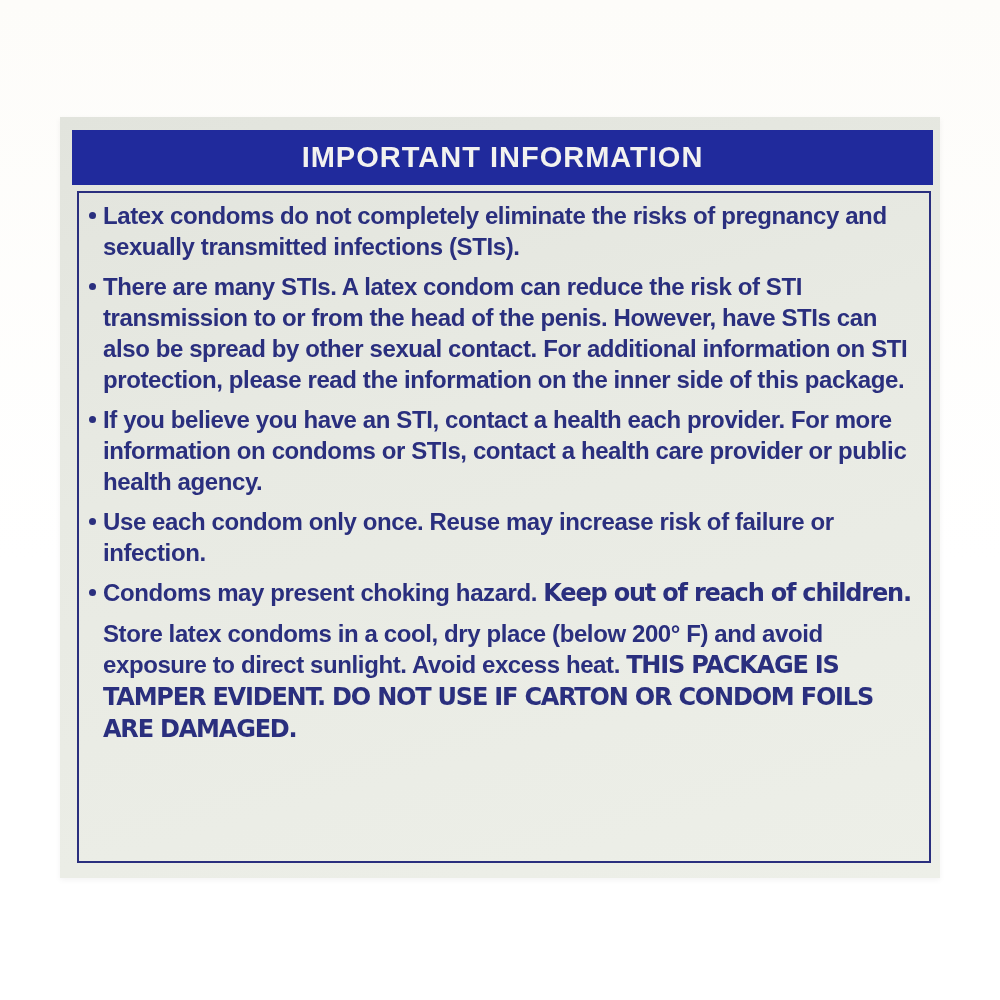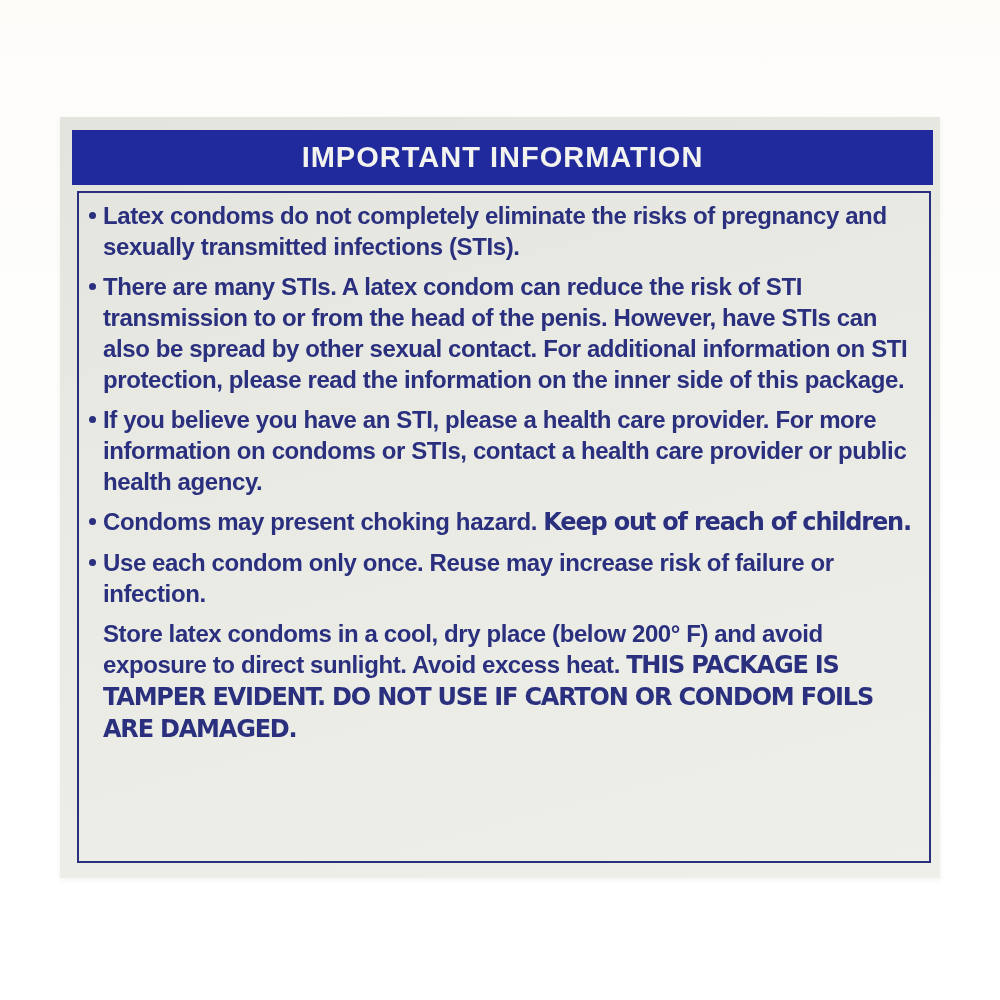--- a/index.html
+++ b/index.html
@@ -92,20 +92,20 @@
 
 <div class="page">
   <div class="card">
     <div class="header-bar">
       <span class="header-title">IMPORTANT INFORMATION</span>
     </div>
     <div class="content-box">
       <ul class="bullet-list">
           <li><span class="seg">Latex condoms do not completely eliminate the risks of pregnancy and sexually transmitted infections (STIs).</span></li>
           <li><span class="seg">There are many STIs. A latex condom can reduce the risk of STI transmission to or from the head of the penis. However, have STIs can also be spread by other sexual contact. For additional information on STI protection, please read the information on the inner side of this package.</span></li>
-          <li><span class="seg">If you believe you have an STI, please a health care provider. For more information on condoms or STIs, contact a health care provider or public health agency.</span></li>
+          <li><span class="seg">If you believe you have an STI, contact a health each provider. For more information on condoms or STIs, contact a health care provider or public health agency.</span></li>
+          <li><span class="seg">Use each condom only once. Reuse may increase risk of failure or infection.</span></li>
           <li><span class="seg">Condoms may present choking hazard. </span><span class="seg-bold">Keep out of reach of children.</span></li>
-          <li><span class="seg">Use each condom only once. Reuse may increase risk of failure or infection.</span></li>
         </ul>
       <p class="footer-para"><span class="seg">Store latex condoms in a cool, dry place (below 200° F) and avoid exposure to direct sunlight. Avoid excess heat. </span><span class="seg-bold">THIS PACKAGE IS TAMPER EVIDENT. DO NOT USE IF CARTON OR CONDOM FOILS ARE DAMAGED.</span></p>
     </div>
   </div>
 </div>
 
 </body></html>

